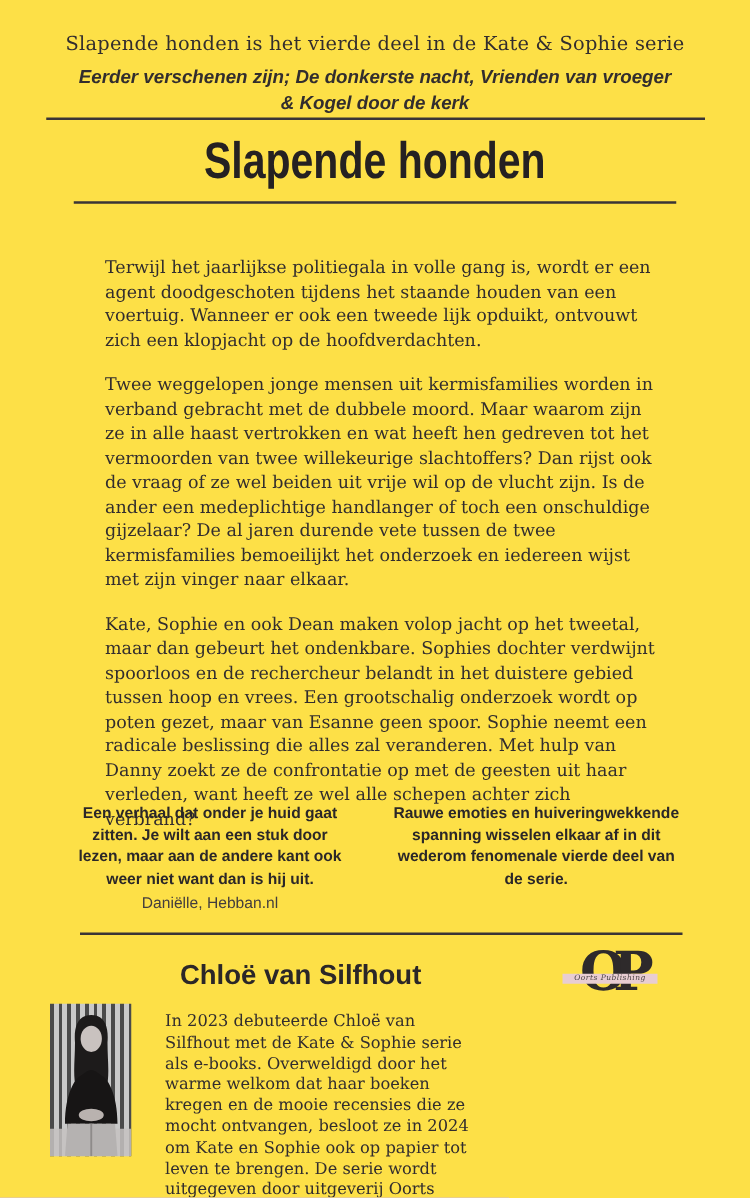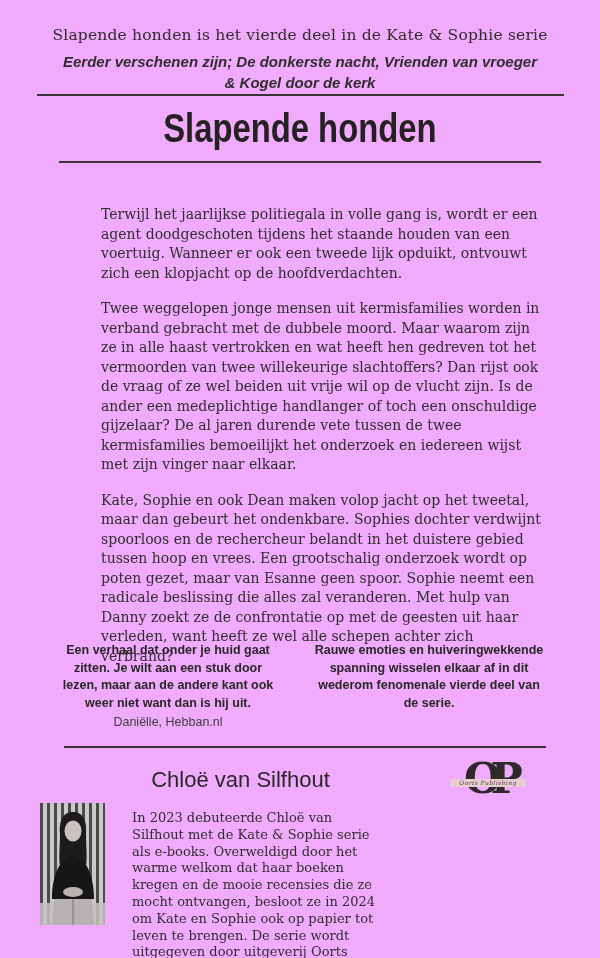--- a/index.html
+++ b/index.html
@@ -1,21 +1,21 @@
 <!DOCTYPE html>
 <html><head>
 <meta charset="utf-8">
 <style>
   html, body { margin: 0; padding: 0; background: #d9bfc4; }
   .page {
     position: relative;
     width: 600px;
     height: 958px;
     margin: 0 auto;
-    background: #f0abfc;
+    background: #fde047;
     color: #322d2e;
     font-family: "DejaVu Serif", "Liberation Serif", serif;
     overflow: hidden;
   }
 
   
   .hdr-line1 {
     position: absolute; top: 26px; left: 20px; right: 20px;
     text-align: center;
     font-size: 15.5px; letter-spacing: 0.2px; color: #322d2e;
@@ -37,21 +37,21 @@
     position: absolute; top: 103px; left: 0; right: 0;
     text-align: center;
     font-family: Liberation Sans, sans-serif;
     font-weight: bold; font-size: 41px; line-height: 50px;
     color: #252122;
   }
   .title-inner { display: inline-block; transform: scaleX(0.8); transform-origin: center; }
 
   
   .synopsis {
-    position: absolute; top: 205px; left: 101px; width: 442px;
+    position: absolute; top: 205px; left: 84px; width: 442px;
     font-size: 14px; line-height: 19.5px; color: #322d2e;
     text-align: left;
   }
   .synopsis p { margin: 0 0 16px 0; }
 
   
   .reviews {
     position: absolute; top: 642px; left: 62px;
     display: flex; gap: 40px;
     font-family: "Liberation Sans", sans-serif;
@@ -60,21 +60,21 @@
   .review-left  { width: 212px; }
   .review-right { width: 230px; }
   .review-quote { font-weight: bold; font-size: 12.5px; line-height: 17.5px; color: #2b2728; }
   .review-attr  { margin-top: 3px; font-size: 12.5px; color: #433d3e; }
 
   
   .author-name {
     position: absolute; top: 767px; left: 118px; width: 245px;
     text-align: center;
     font-family: "Liberation Sans", sans-serif;
-    font-weight: normal; font-size: 22px; color: #2b2728;
+    font-weight: bold; font-size: 22px; color: #2b2728;
   }
   .author-bio {
     position: absolute; top: 810px; left: 132px; width: 246px;
     font-size: 13px; line-height: 16.8px; color: #322d2e;
   }
 
   
   .logo {
     position: absolute; top: 754px; left: 454px; width: 68px; height: 52px;
     text-align: center;

